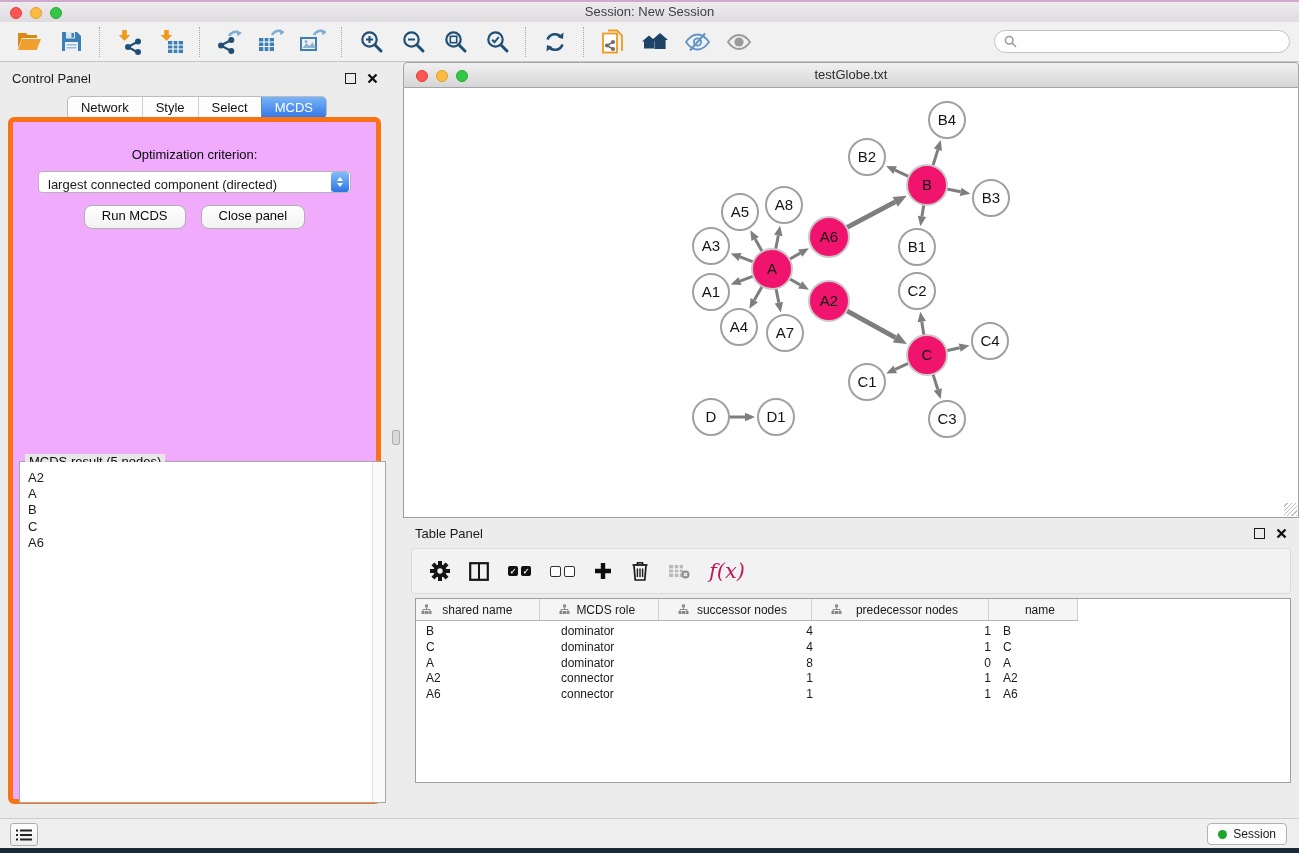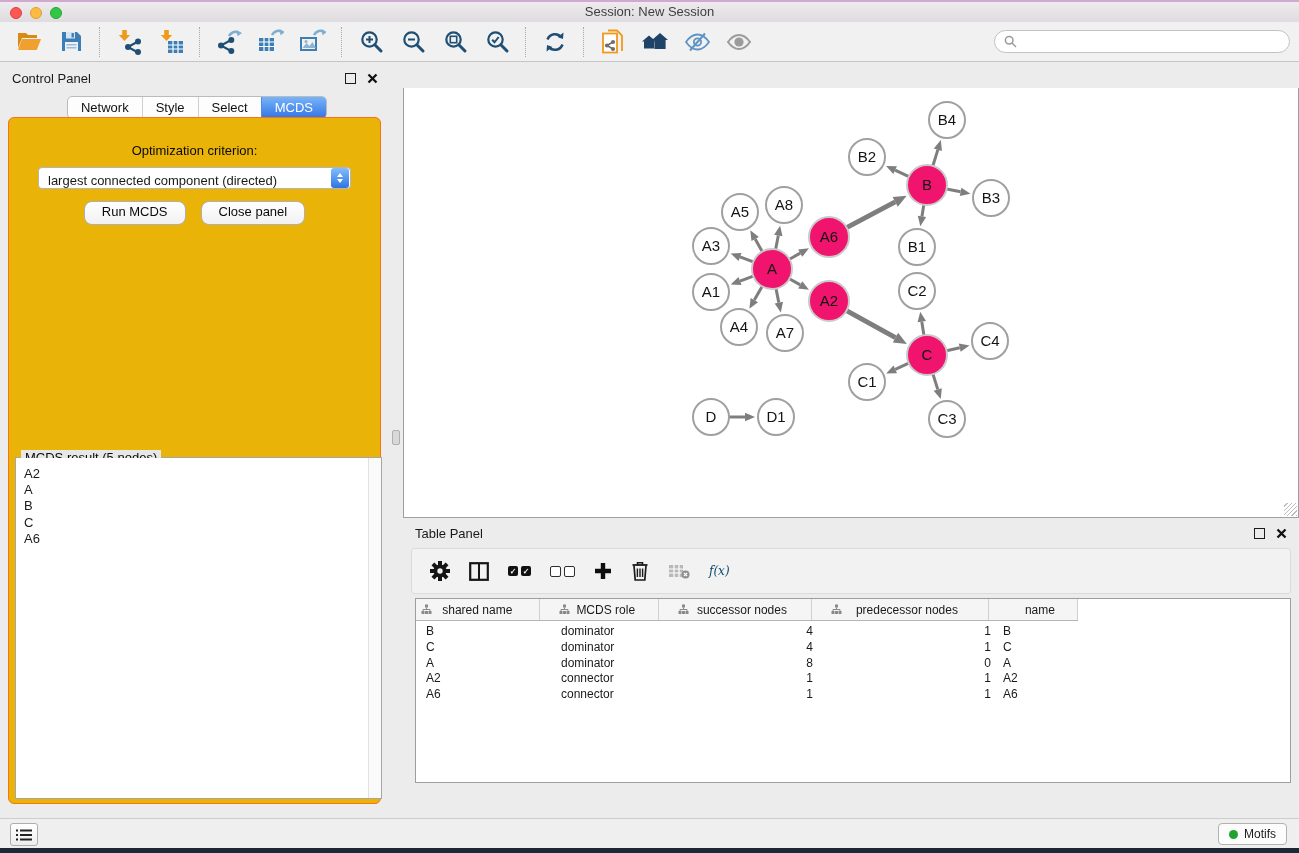--- a/index.html
+++ b/index.html
@@ -31,22 +31,22 @@
   
   .control-panel{position:absolute;left:0;top:62px;width:390px;height:756px;background:#ECECEC;}
   .panel-header{height:32px;display:flex;align-items:center;padding:0 12px;color:#1A1A1A;}
   .panel-ctls{margin-left:auto;display:flex;align-items:center;gap:11px;}
   .wc-sq{width:9px;height:9px;border:1.5px solid #1A1A1A;display:inline-block;}
   .cp-tabs{position:absolute;top:34px;left:4px;right:0;display:flex;justify-content:center;}
   .segmented{display:inline-flex;border:1px solid #BBB;border-radius:5px;overflow:hidden;background:#FDFDFD;}
   .segmented .seg{padding:2px 13px;line-height:17px;border-left:1px solid #CFCFCF;color:#111;}
   .segmented .seg:first-child{border-left:none;}
   .segmented .seg.sel{background:linear-gradient(#78B4F8,#3276E6);color:#FFF;border-left-color:#4E8CEA;}
-  .cp-body{position:absolute;left:8px;top:55px;width:373px;height:687px;background:#eab308;
-    border:1px solid #f97316;border-radius:6px;box-sizing:border-box;}
+  .cp-body{position:absolute;left:8px;top:55px;width:373px;height:687px;background:#f0abfc;
+    border:5px solid #f97316;border-radius:6px;box-sizing:border-box;}
   .opt-label{text-align:center;margin-top:25px;color:#0A0A0A;}
   .dropdown{width:313px;height:22px;margin:9px auto 0;background:#FFF;border:1px solid #B5B5B5;
     border-radius:4px;display:flex;align-items:flex-end;box-sizing:border-box;}
   .dd-text{padding-left:9px;flex:1;white-space:nowrap;overflow:hidden;}
   .dd-stepper{width:18px;height:20px;border-radius:3px;margin-right:1px;
     background:linear-gradient(#83BEFA,#2D74E4);display:flex;flex-direction:column;
     align-items:center;justify-content:center;gap:2px;}
   .tri-up{width:0;height:0;border-left:3.5px solid transparent;border-right:3.5px solid transparent;border-bottom:4.5px solid #FFF;}
   .tri-dn{width:0;height:0;border-left:3.5px solid transparent;border-right:3.5px solid transparent;border-top:4.5px solid #FFF;}
   .btn-row{display:flex;justify-content:center;gap:15px;margin-top:12px;}
@@ -69,21 +69,21 @@
     background:repeating-linear-gradient(135deg,transparent 0 2px,#BDBDBD 2px 3px);}
 
   
   .table-panel{position:absolute;left:403px;top:520px;width:896px;height:298px;background:#ECECEC;}
   .tp-toolbar{position:absolute;left:8px;right:8px;top:28px;height:46px;background:#F2F2F2;
     border:1px solid #DBDBDB;border-radius:3px;box-sizing:border-box;display:flex;align-items:center;gap:19px;padding-left:18px;}
   .cb-pair{display:flex;gap:3px;}
   .cb{width:10px;height:10px;background:#111;border-radius:2px;display:flex;align-items:center;justify-content:center;
       color:#FFF;font-size:8px;font-weight:bold;}
   .cbo{width:9px;height:9px;border:1.6px solid #2E2E2E;border-radius:2px;background:#FFF;}
-  .fx{font-family:"DejaVu Serif",serif;font-style:italic;font-size:12px;color:#0c4a6e;}
+  .fx{font-family:"DejaVu Serif",serif;font-style:italic;font-size:21px;color:#be185d;}
   .tp-table{position:absolute;left:12px;top:78px;width:876px;height:185px;background:#FFF;
     border:1px solid #9E9E9E;box-sizing:border-box;overflow:hidden;font-size:12px;}
   .th-row{display:flex;height:21px;background:#F5F5F5;width:662px;border-bottom:1px solid #B5B5B5;gap:14px;}
   .th{display:flex;align-items:center;justify-content:center;gap:5px;border-right:1px solid #CFCFCF;
       box-sizing:border-box;color:#1A1A1A;position:relative;}
   .th .colicon{position:absolute;left:5px;top:5px;}
   .tbody{padding-top:3px;}
   .tr{display:flex;height:15.8px;line-height:15.8px;}
   .td{box-sizing:border-box;white-space:nowrap;}
   .td.left{padding-left:10px;text-align:left;}
@@ -302,20 +302,28 @@
           <div>C</div>
           <div>A6</div>
         </div>
       <div class="rb-scroll"></div>
     </div>
   </div>
 </div>
 <div class="split-knob"></div>
 
 <div class="network-window">
+  <div class="nw-titlebar">
+    <div class="nw-lights">
+      <span class="light r"></span>
+      <span class="light y"></span>
+      <span class="light g"></span>
+    </div>
+    <span>testGlobe.txt</span>
+  </div>
   <div class="nw-content">
     <svg width="894" height="428">
         <line x1="358.20930486584723" y1="163.56032429229037" x2="351.1755774579368" y2="151.03149734694992" stroke="#7E7E7E" stroke-width="3"></line>
         <polygon points="346.2802298908604,142.3116594930951 354.8815085458251,148.95097463094245 347.4696463700485,153.11202006295738" fill="#7E7E7E"></polygon>
         <line x1="371.6857707010037" y1="161.34255626131358" x2="374.28705541344425" y2="147.46903779496398" stroke="#7E7E7E" stroke-width="3"></line>
         <polygon points="376.1299407639461,137.64031592562077 378.4642622079151,148.25226406892727 370.1098486189734,146.6858115210007" fill="#7E7E7E"></polygon>
         <line x1="349.28605427212415" y1="173.9439221026042" x2="336.0066158782076" y2="168.9369207409635" stroke="#7E7E7E" stroke-width="3"></line>
         <polygon points="326.64964301426966,165.4088817922656 337.5060324314042,164.96020727378988 334.50719932501096,172.91363420813713" fill="#7E7E7E"></polygon>
         <line x1="349.28605427212415" y1="188.0560778973958" x2="336.0066158782076" y2="193.0630792590365" stroke="#7E7E7E" stroke-width="3"></line>
         <polygon points="326.64964301426966,196.5911182077344 334.50719932501096,189.08636579186287 337.5060324314042,197.03979272621012" fill="#7E7E7E"></polygon>
@@ -570,16 +578,16 @@
           <rect y="5" width="2" height="2"></rect>
           <rect y="9.5" width="2" height="2"></rect>
           <rect x="4" y="0.5" width="12" height="2"></rect>
           <rect x="4" y="5" width="12" height="2"></rect>
           <rect x="4" y="9.5" width="12" height="2"></rect>
         </g>
       </svg>
   </div>
   <div class="memory-btn">
     <span class="mem-dot"></span>
-    <span>Motifs</span>
+    <span>Session</span>
   </div>
 </div>
 <div class="desktop-strip"></div>
 
 </body></html>

